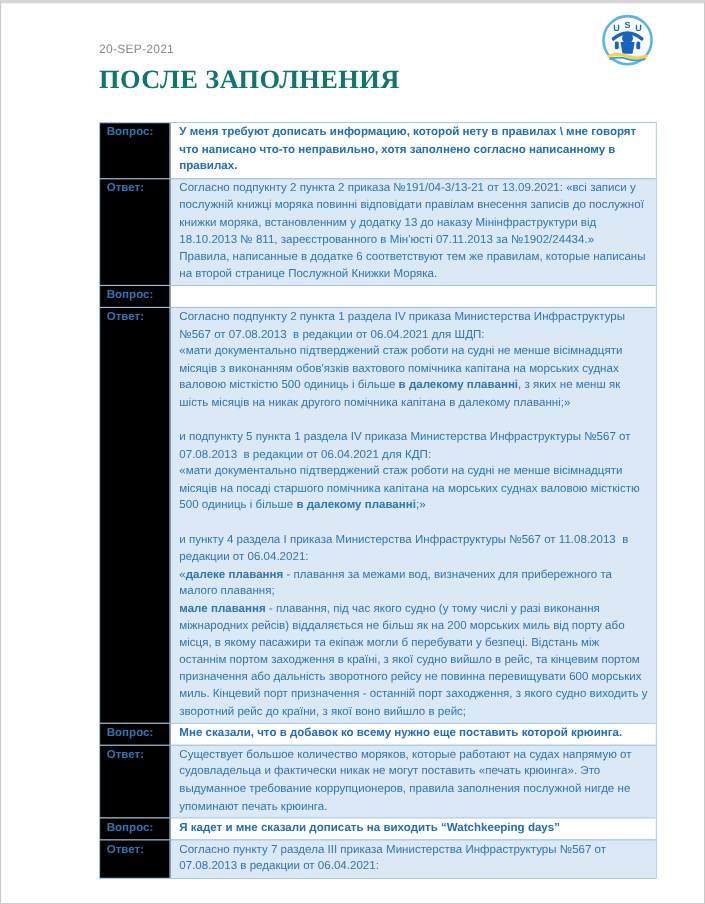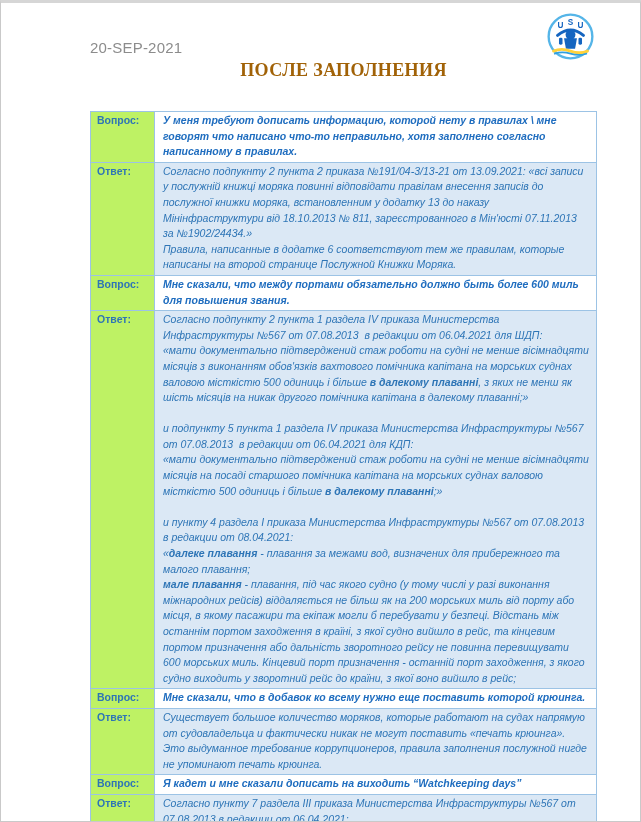--- a/index.html
+++ b/index.html
@@ -8,49 +8,47 @@
     width:641px;height:822px;
     box-sizing:border-box;
     background:#ffffff;
     border:1px solid #c9c9c9;
     border-top:3px solid #d6d6d6;
     overflow:hidden;
     font-family:"Liberation Sans","DejaVu Sans",sans-serif;
   }
   .date{
     position:absolute;left:89px;top:36px;
-    font-size:15px;color:#8c8c8c;letter-spacing:.2px;
+    font-size:11px;color:#8c8c8c;letter-spacing:.2px;
   }
   .logo{position:absolute;top:10px;right:46px;width:47px;height:47px;}
   .title{
     position:absolute;top:57px;left:89px;width:507px;
-    text-align:center;
     font-family:"Liberation Serif","DejaVu Serif",serif;
-    font-weight:bold;font-size:18px;color:#a16207;
+    font-weight:bold;font-size:24px;color:#0f766e;
     letter-spacing:.4px;
   }
   .qa-table{
     position:absolute;top:108px;left:89px;width:507px;
     box-sizing:border-box;
     border:1px solid var(--bd);
     font-size:10.5px;line-height:15.6px;color:var(--a);
   }
   .row{display:flex;}
   .row + .row{border-top:1px solid var(--bd);}
   .label-cell{
     flex:0 0 64px;box-sizing:border-box;
     border-right:1px solid var(--bd);
     padding:1px 6px 2px 6px;
     font-weight:bold;color:var(--a);
-    background:#bef264;
+    background:#000000;
   }
   .content-cell{
     flex:1 1 auto;box-sizing:border-box;
     padding:1px 7px 2px 8px;
-    font-style:italic;
   }
   .row.question .content-cell{font-weight:bold;color:var(--q);}
   .row.answer{background:var(--abg);}
   .row.question{background:#ffffff;}
   .para{white-space:pre-wrap;}
   .para .b{font-weight:bold;}
   :root{
     --q:#1f6dbf;
     --a:#2e75b6;
     --abg:#dbe8f5;
@@ -95,34 +93,31 @@
       </div>
       <div class="row answer">
         <div class="label-cell">Ответ:</div>
         <div class="content-cell">
           <div class="para"><span>Согласно подпукнту 2 пункта 2 приказа №191/04-3/13-21 от 13.09.2021: «всі записи у послужній книжці моряка повинні відповідати правілам внесення записів до послужної книжки моряка, встановленним у додатку 13 до наказу Мінінфраструктури від 18.10.2013 № 811, зареєстрованного в Мін'юсті 07.11.2013 за №1902/24434.»</span></div>
           <div class="para"><span>Правила, написанные в додатке 6 соответствуют тем же правилам, которые написаны на второй странице Послужной Книжки Моряка.</span></div>
         </div>
       </div>
       <div class="row question">
         <div class="label-cell">Вопрос:</div>
-        <div class="content-cell">
-          <div class="para"><span class="b">Мне сказали, что между портами обязательно должно быть более 600 миль для повышения звания.</span></div>
-        </div>
       </div>
       <div class="row answer">
         <div class="label-cell">Ответ:</div>
         <div class="content-cell">
           <div class="para"><span>Согласно подпункту 2 пункта 1 раздела IV приказа Министерства Инфраструктуры №567 от 07.08.2013  в редакции от 06.04.2021 для ШДП:</span></div>
           <div class="para"><span>«мати документально підтверджений стаж роботи на судні не менше вісімнадцяти місяців з виконанням обов'язків вахтового помічника капітана на морських суднах валовою місткістю 500 одиниць і більше </span><span class="b">в далекому плаванні</span><span>, з яких не менш як шість місяців на никак другого помічника капітана в далекому плаванні;»</span></div>
           <div class="para">&nbsp;</div>
           <div class="para"><span>и подпункту 5 пункта 1 раздела IV приказа Министерства Инфраструктуры №567 от 07.08.2013  в редакции от 06.04.2021 для КДП:</span></div>
           <div class="para"><span>«мати документально підтверджений стаж роботи на судні не менше вісімнадцяти місяців на посаді старшого помічника капітана на морських суднах валовою місткістю 500 одиниць і більше </span><span class="b">в далекому плаванні</span><span>;»</span></div>
           <div class="para">&nbsp;</div>
-          <div class="para"><span>и пункту 4 раздела I приказа Министерства Инфраструктуры №567 от 07.08.2013  в редакции от 08.04.2021:</span></div>
+          <div class="para"><span>и пункту 4 раздела I приказа Министерства Инфраструктуры №567 от 11.08.2013  в редакции от 06.04.2021:</span></div>
           <div class="para"><span>«</span><span class="b">далеке плавання</span><span> - плавання за межами вод, визначених для прибережного та малого плавання;</span></div>
           <div class="para"><span class="b">мале плавання</span><span> - плавання, під час якого судно (у тому числі у разі виконання міжнародних рейсів) віддаляється не більш як на 200 морських миль від порту або місця, в якому пасажири та екіпаж могли б перебувати у безпеці. Відстань між останнім портом заходження в країні, з якої судно вийшло в рейс, та кінцевим портом призначення або дальність зворотного рейсу не повинна перевищувати 600 морських миль. Кінцевий порт призначення - останній порт заходження, з якого судно виходить у зворотний рейс до країни, з якої воно вийшло в рейс;</span></div>
         </div>
       </div>
       <div class="row question">
         <div class="label-cell">Вопрос:</div>
         <div class="content-cell">
           <div class="para"><span class="b">Мне сказали, что в добавок ко всему нужно еще поставить которой крюинга.</span></div>
         </div>
       </div>

